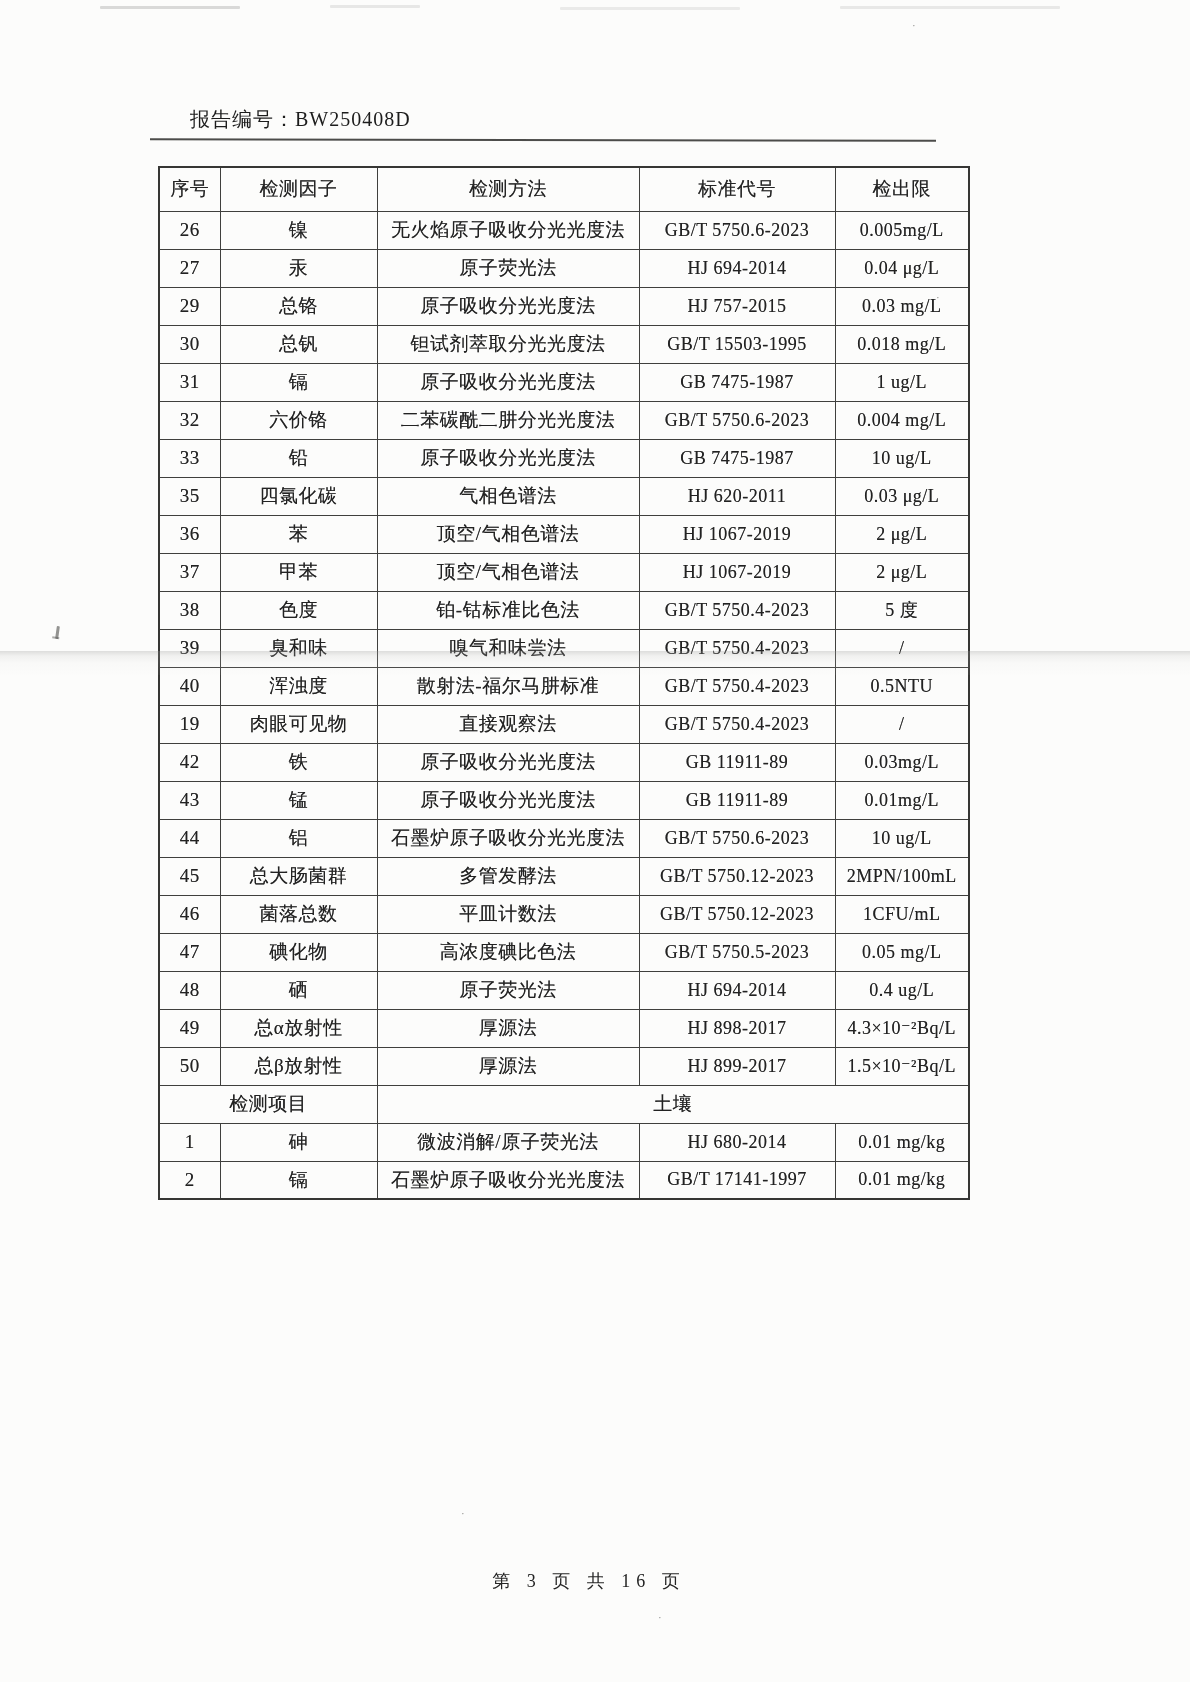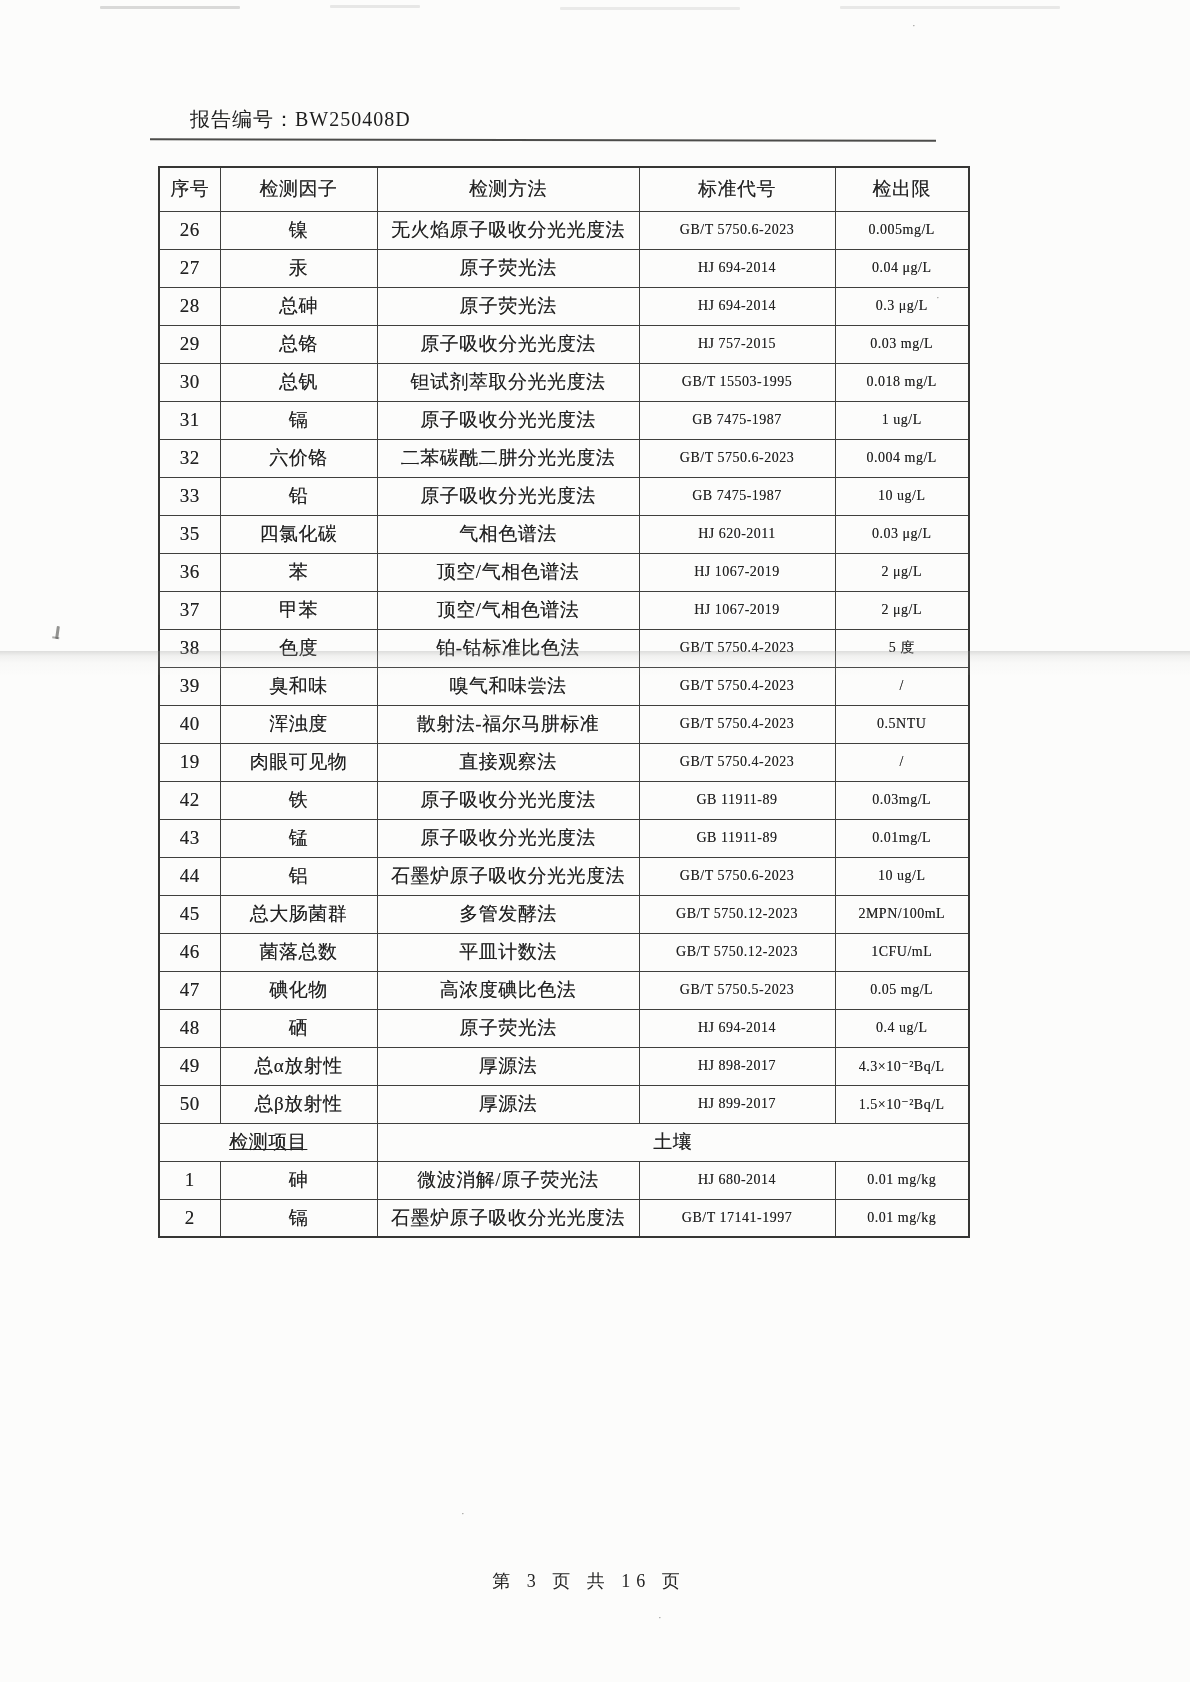--- a/index.html
+++ b/index.html
@@ -48,22 +48,22 @@
     padding:0 2px;
     font-weight:normal;
     letter-spacing:0.5px;
     text-shadow:0 0 0.5px rgba(30,30,30,0.55);
   }
   table.report{border:2.2px solid #363634;}
   table.report thead tr{height:44px;}
   table.report tbody tr{height:38px;}
   table.report th{font-size:19px;color:#242424;}
   td.num{font-size:19px;letter-spacing:0;}
-  td.std, td.lim{font-size:14px;letter-spacing:0;}
-  td.section-label{letter-spacing:1px;text-decoration:underline;}
+  td.std, td.lim{font-size:18px;letter-spacing:0;}
+  td.section-label{letter-spacing:1px;}
 
   
   .scan-band{
     position:absolute;left:0;top:651px;width:1190px;height:24px;
     background:linear-gradient(to bottom,
       rgba(150,150,148,0.30) 0,
       rgba(190,190,188,0.18) 5px,
       rgba(220,220,218,0.10) 12px,
       rgba(240,240,238,0.04) 24px);
     pointer-events:none;
@@ -129,27 +129,20 @@
           <td class="lim">0.005mg/L</td>
         </tr>
         <tr>
           <td class="num">27</td>
           <td class="fac">汞</td>
           <td class="met">原子荧光法</td>
           <td class="std">HJ 694-2014</td>
           <td class="lim">0.04 μg/L</td>
         </tr>
         <tr>
-          <td class="num">28</td>
-          <td class="fac">总砷</td>
-          <td class="met">原子荧光法</td>
-          <td class="std">HJ 694-2014</td>
-          <td class="lim">0.3 μg/L</td>
-        </tr>
-        <tr>
           <td class="num">29</td>
           <td class="fac">总铬</td>
           <td class="met">原子吸收分光光度法</td>
           <td class="std">HJ 757-2015</td>
           <td class="lim">0.03 mg/L</td>
         </tr>
         <tr>
           <td class="num">30</td>
           <td class="fac">总钒</td>
           <td class="met">钽试剂萃取分光光度法</td>

